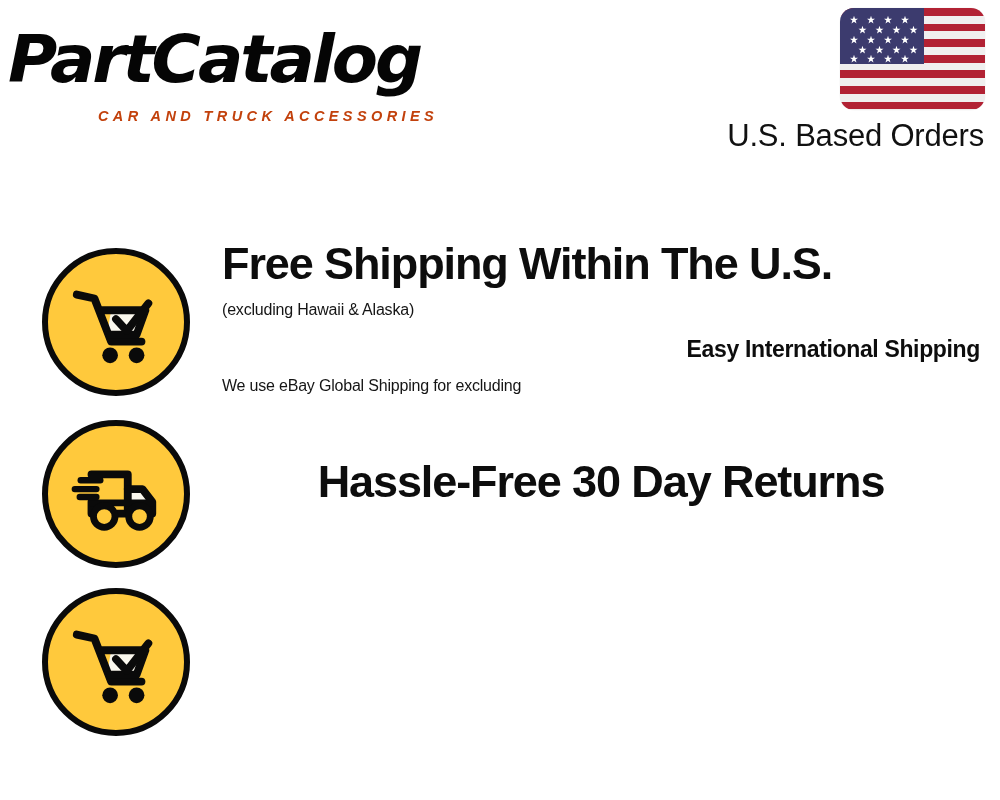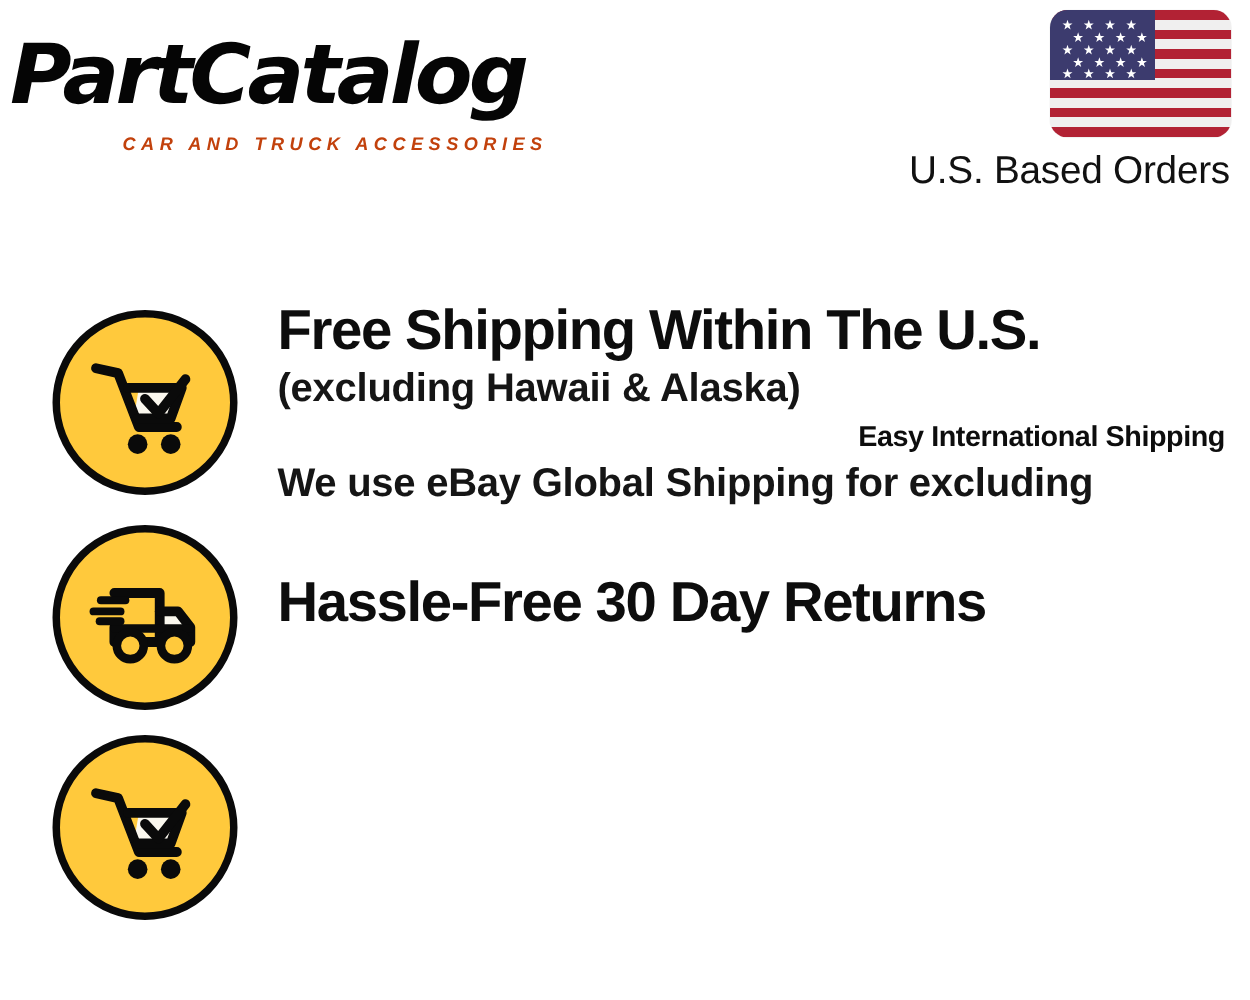--- a/index.html
+++ b/index.html
@@ -128,21 +128,21 @@
     width: 844px;
     height: 800px;
   }
 
   .feature {
     position: absolute;
     left: 0;
     width: 1000px;
   }
   .feature-1 { top: 238px; height: 172px; }
-  .feature-2 { top: 410px; height: 172px; }
+  .feature-2 { top: 410px; height: 172px; text-align: center; }
   .feature-3 { top: 580px; height: 172px; }
 
   .icon-badge {
     position: absolute;
     left: 42px;
     width: 148px;
     height: 148px;
     border-radius: 50%;
     background: #ffc93c;
     border: 6px solid #0a0a0a;
@@ -173,22 +173,22 @@
     font-weight: bold;
     font-size: 45px;
     line-height: 52px;
     letter-spacing: -1.1px;
     color: #0d0d0d;
     white-space: nowrap;
   }
 
   .feature-sub {
     font-family: "Liberation Sans", sans-serif;
-    font-weight: bold;
-    font-size: 32px;
+    font-weight: normal;
+    font-size: 16px;
     line-height: 32px;
     letter-spacing: -0.2px;
     color: #151515;
     white-space: nowrap;
   }
 
   .feature-sub-bold {
     font-family: "Liberation Sans", sans-serif;
     font-weight: bold;
     font-size: 23px;

